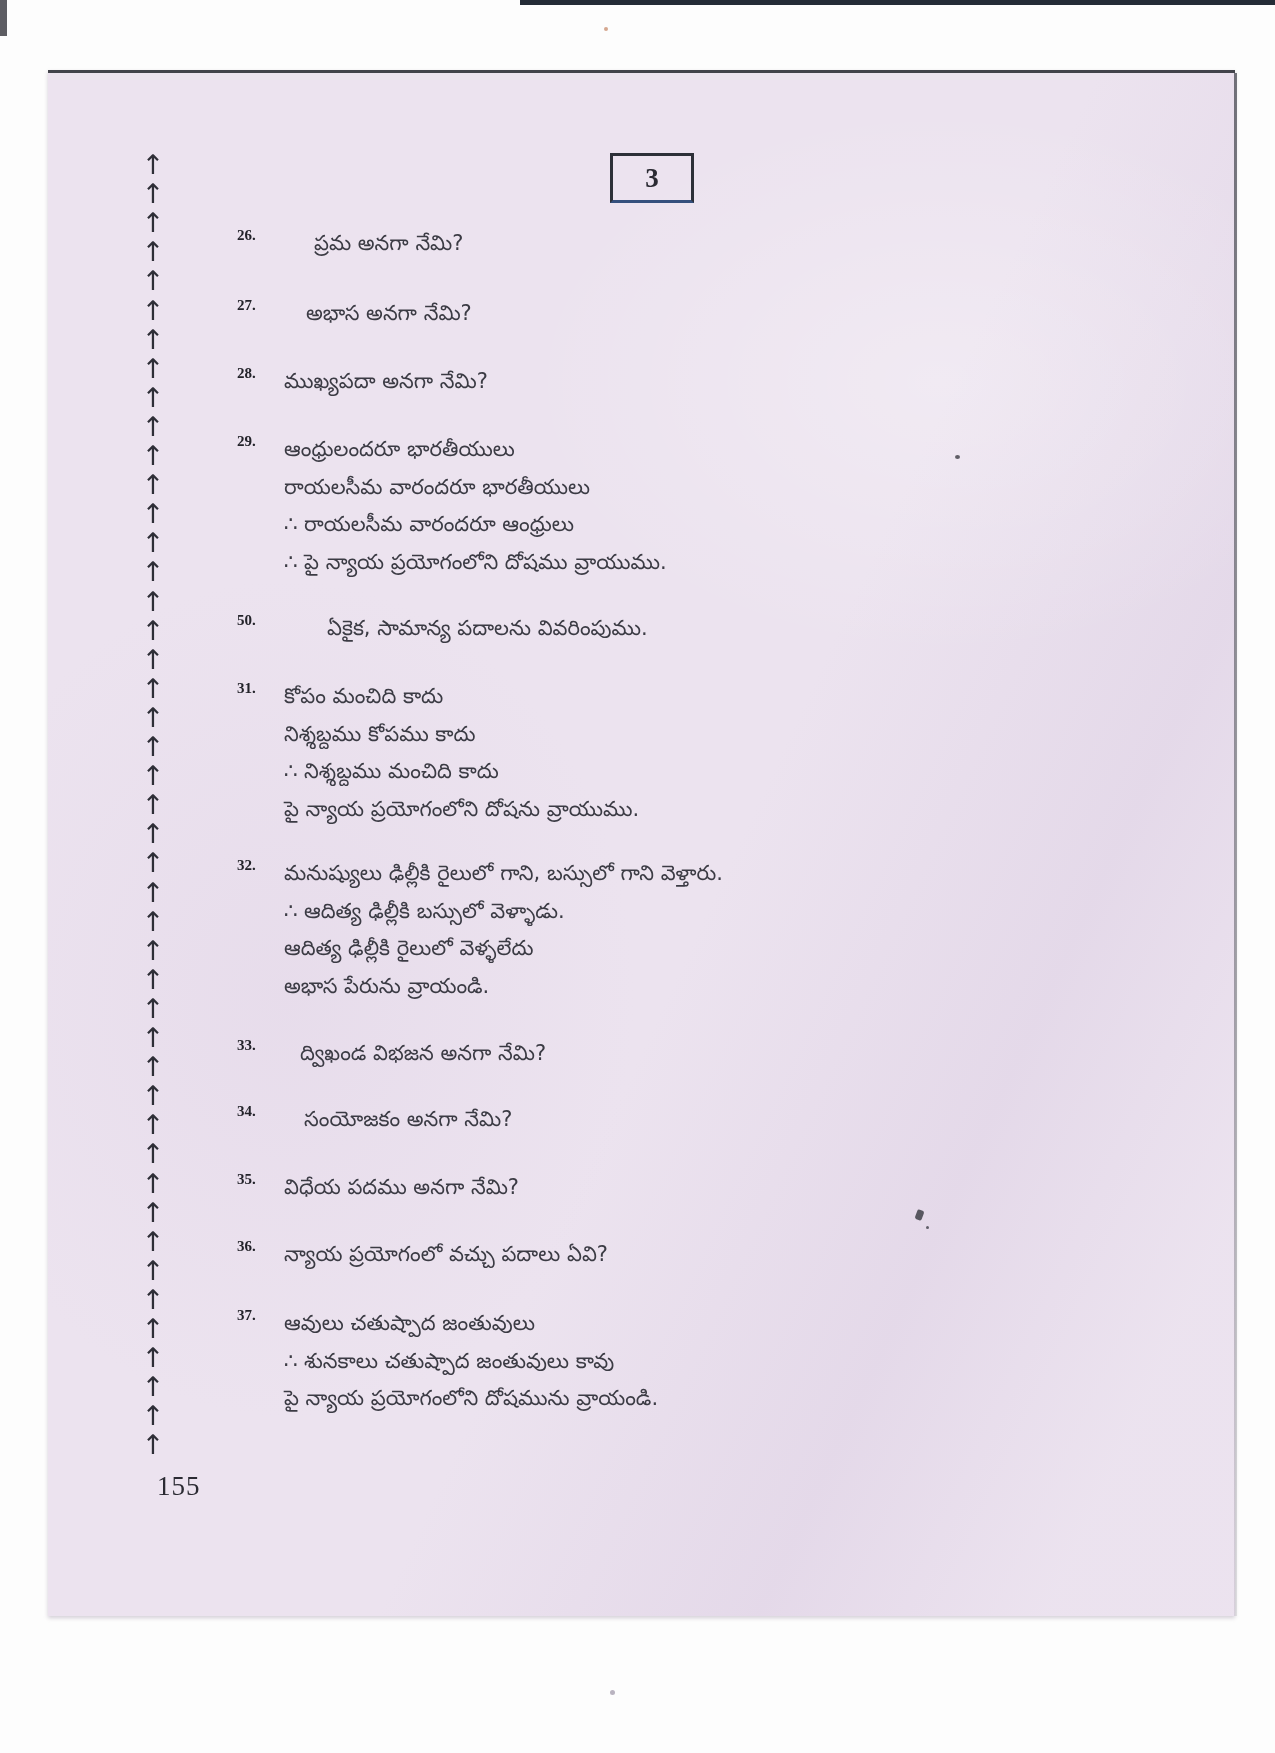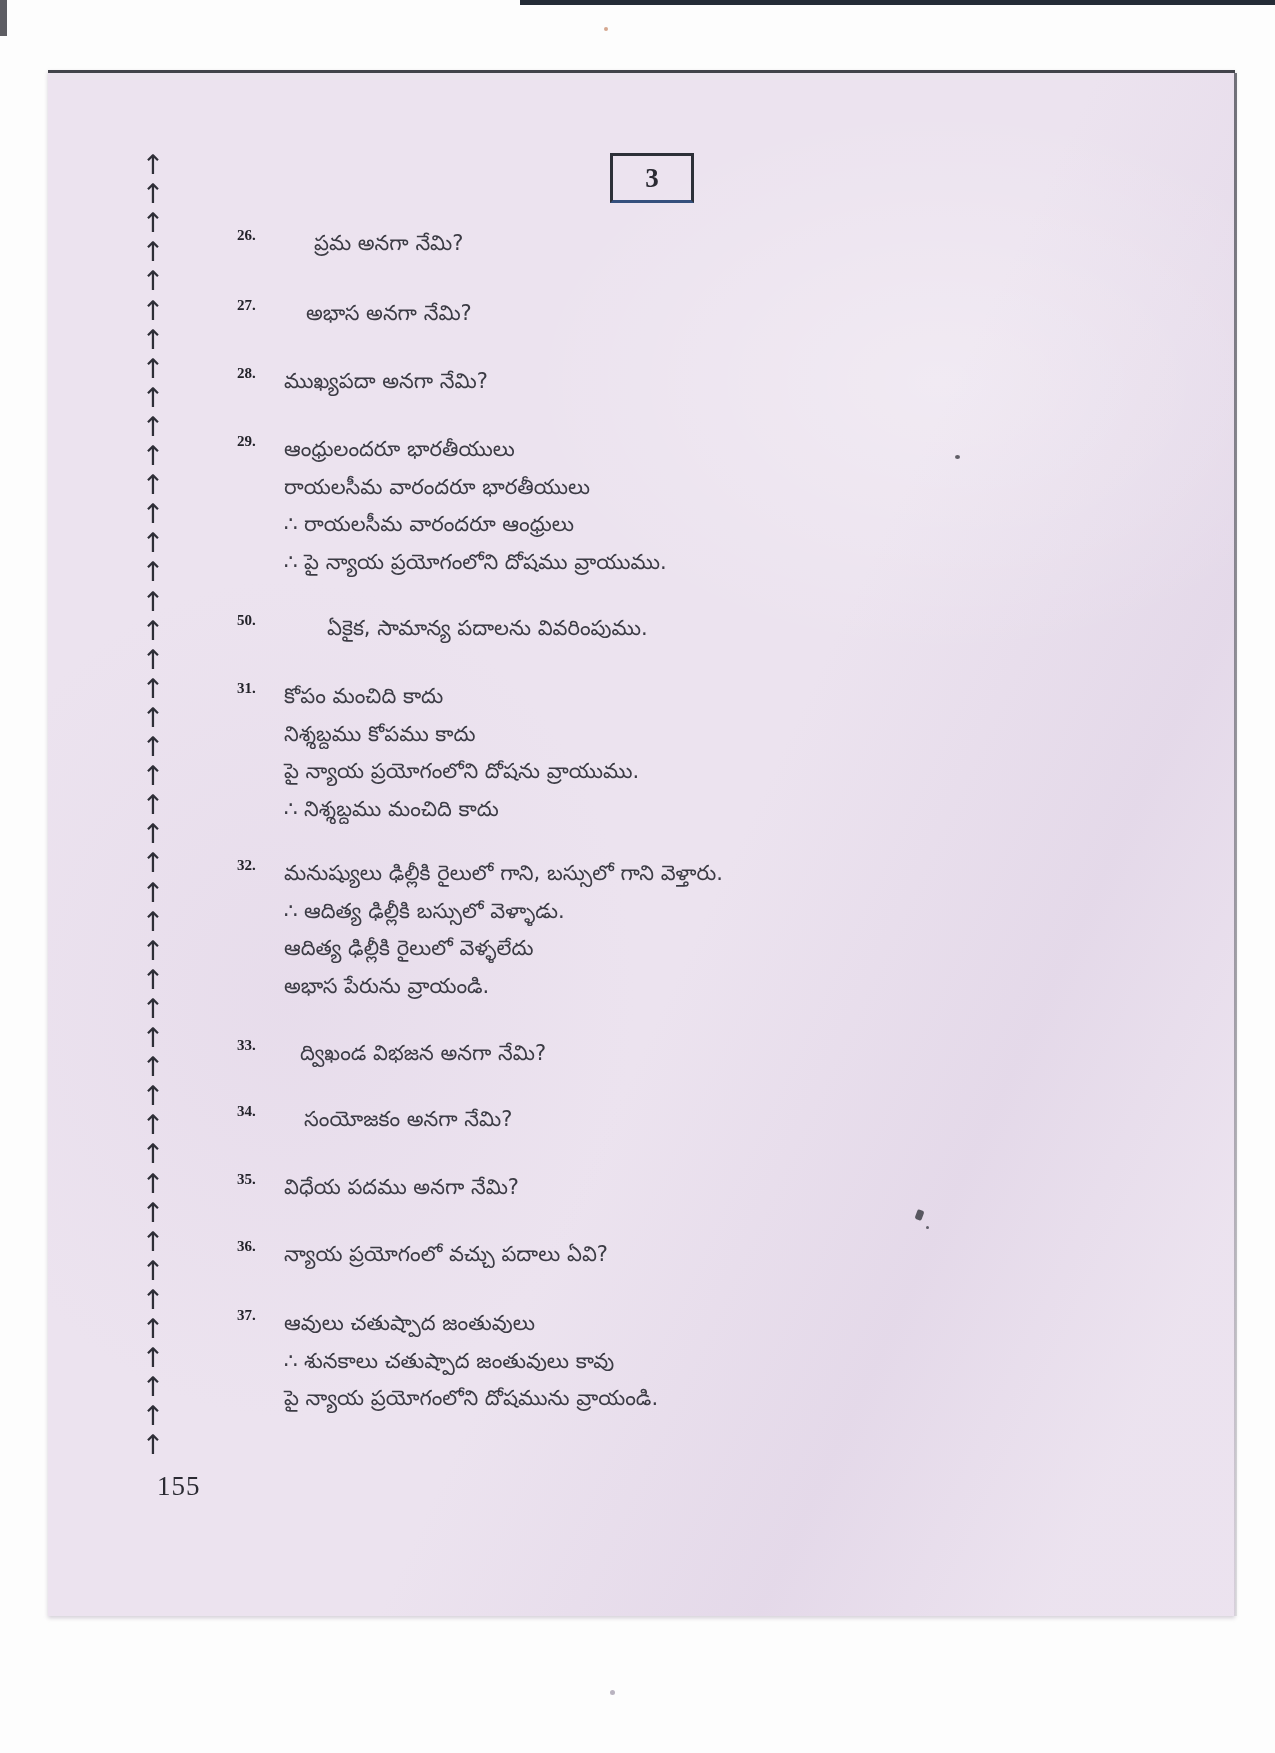--- a/index.html
+++ b/index.html
@@ -166,22 +166,22 @@
         <span class="qnum">50.</span>
         <div class="qtext" style="left: 251px; margin-left: 28px;">
           <div class="qline">ఏకైక, సామాన్య పదాలను వివరింపుము.</div>
         </div>
       </div>
       <div class="q" style="top: 605px;">
         <span class="qnum">31.</span>
         <div class="qtext" style="left: 236px;">
           <div class="qline">కోపం మంచిది కాదు</div>
           <div class="qline">నిశ్శబ్దము కోపము కాదు</div>
+          <div class="qline">∴ నిశ్శబ్దము మంచిది కాదు</div>
           <div class="qline">పై న్యాయ ప్రయోగంలోని దోషను వ్రాయుము.</div>
-          <div class="qline">∴ నిశ్శబ్దము మంచిది కాదు</div>
         </div>
       </div>
       <div class="q" style="top: 782px;">
         <span class="qnum">32.</span>
         <div class="qtext" style="left: 236px;">
           <div class="qline">మనుష్యులు ఢిల్లీకి రైలులో గాని, బస్సులో గాని వెళ్తారు.</div>
           <div class="qline">∴ ఆదిత్య ఢిల్లీకి బస్సులో వెళ్ళాడు.</div>
           <div class="qline">ఆదిత్య ఢిల్లీకి రైలులో వెళ్ళలేదు</div>
           <div class="qline">అభాస పేరును వ్రాయండి.</div>
         </div>

